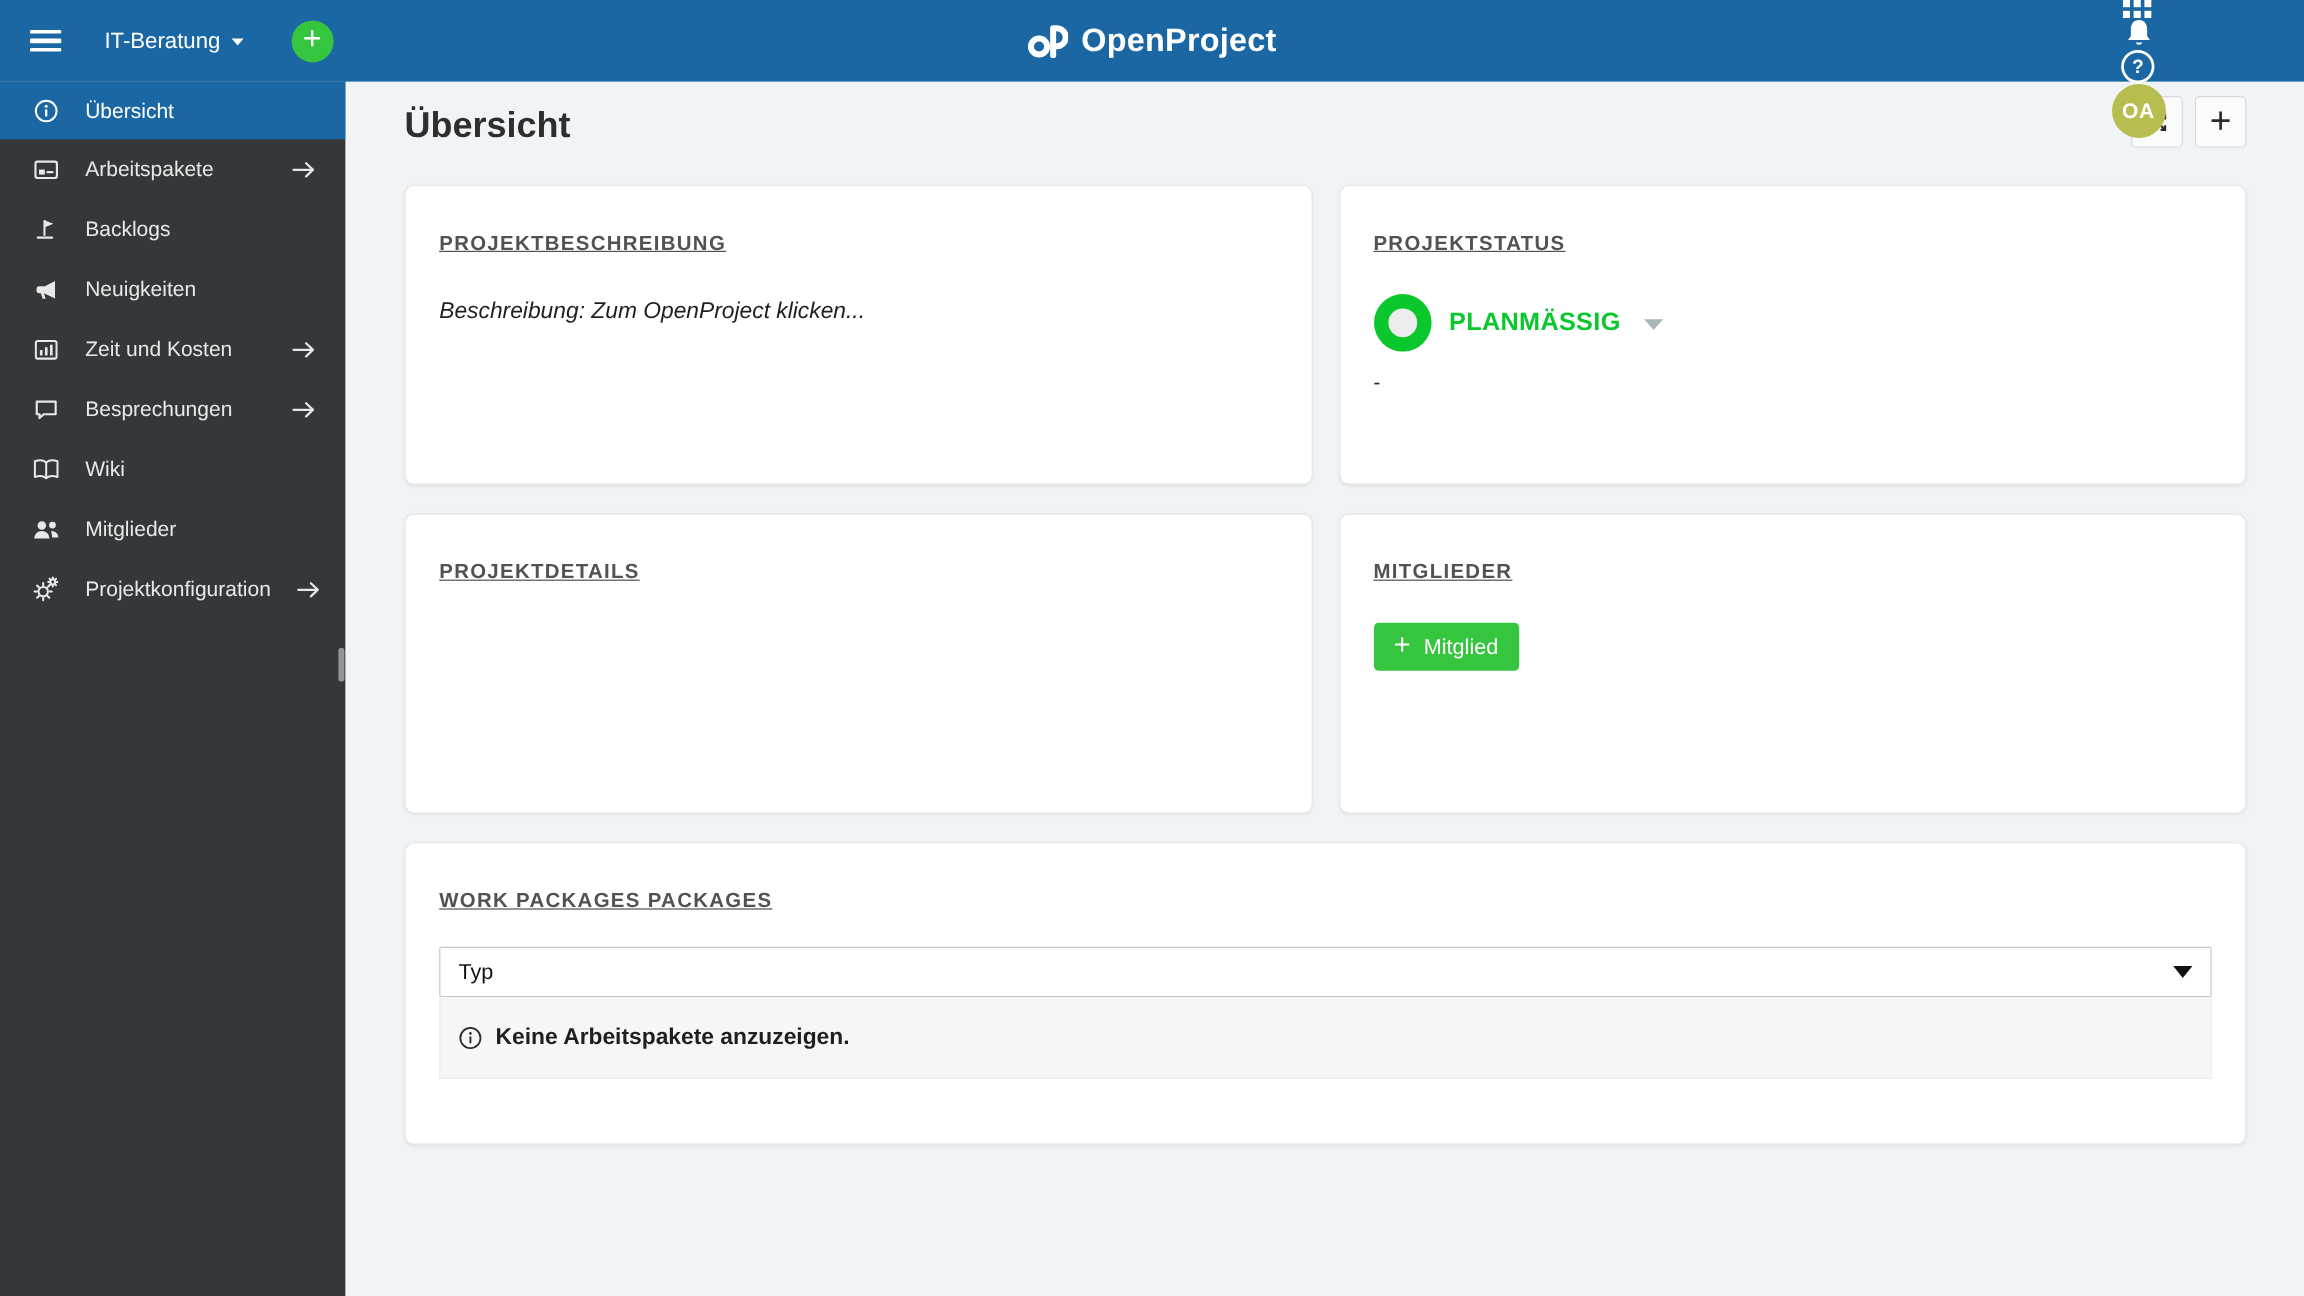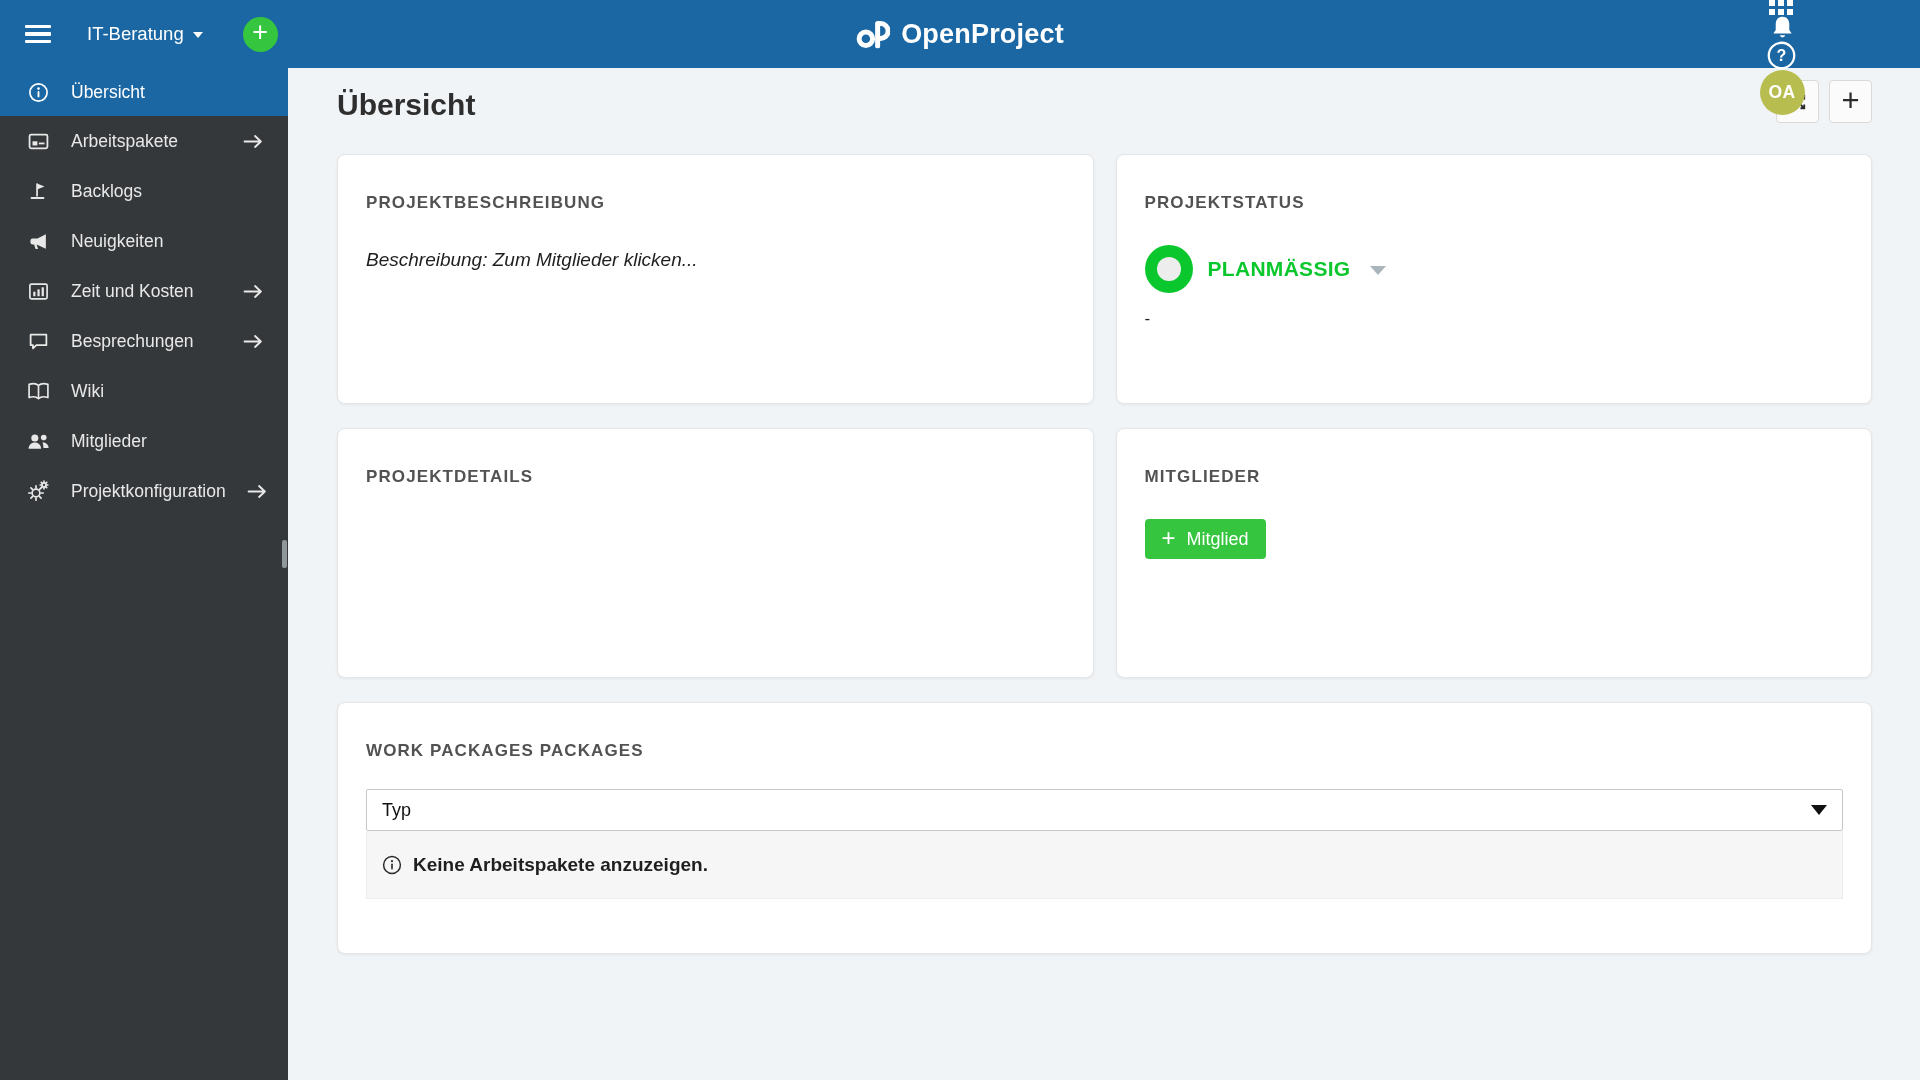--- a/index.html
+++ b/index.html
@@ -99,20 +99,21 @@
   }
   .card {
     background: #fff; border: 1px solid #E6E6E6; border-radius: 8px;
     box-shadow: 0 1px 3px rgba(0,0,0,0.06);
     height: 250px; padding: 38px 28px; overflow: hidden;
   }
   .card.full { grid-column: 1 / -1; height: 252px; }
   .card-title {
     font-size: 17px; font-weight: 700; letter-spacing: 1.1px;
     color: #525252;
+    text-decoration: underline;
   }
 
   .desc-placeholder { margin-top: 36px; font-style: italic; font-size: 19px; color: #1f1f1f; }
 
   .status-row { margin-top: 32px; display: flex; align-items: center; }
   .status-donut {
     width: 48px; height: 48px; border-radius: 50%; background: #0BC72E;
     position: relative; flex: none; cursor: pointer;
   }
   .status-donut::after {
@@ -360,21 +361,21 @@
       <button class="tool-btn">
         <span class="plus-glyph">+</span>
       </button>
     </div>
   </div>
 
   <div class="cards">
 
     <section class="card">
       <h2 class="card-title">PROJEKTBESCHREIBUNG</h2>
-      <p class="desc-placeholder">Beschreibung: Zum Mitglieder klicken...</p>
+      <p class="desc-placeholder">Beschreibung: Zum OpenProject klicken...</p>
     </section>
 
     <section class="card">
       <h2 class="card-title">PROJEKTSTATUS</h2>
       <div class="status-row">
         <span class="status-donut"></span>
         <span class="status-label">PLANMÄSSIG</span>
         <span class="caret-gray"></span>
       </div>
       <div class="status-note">-</div>

